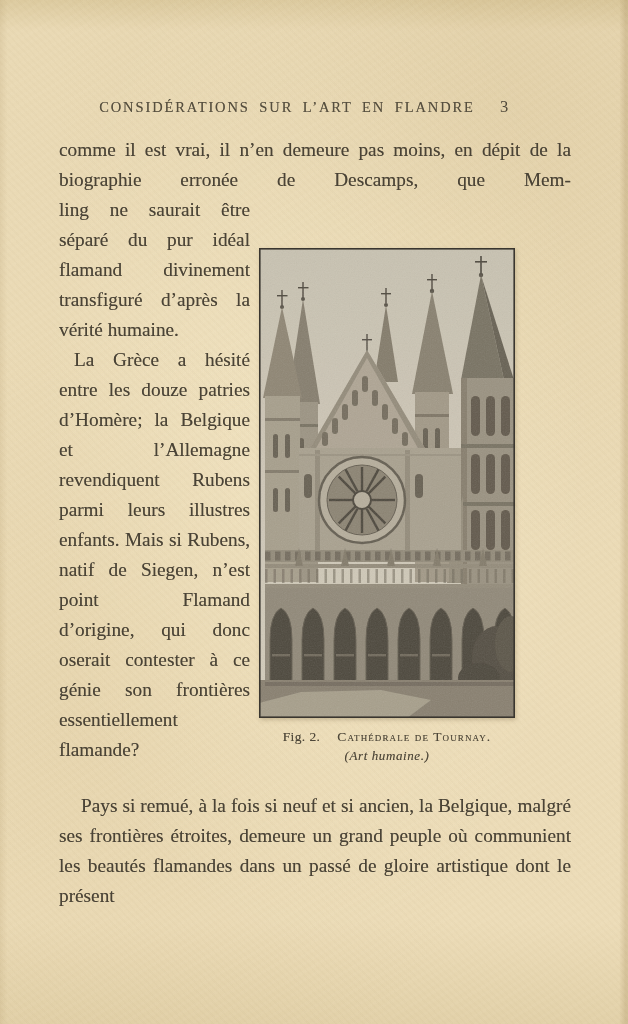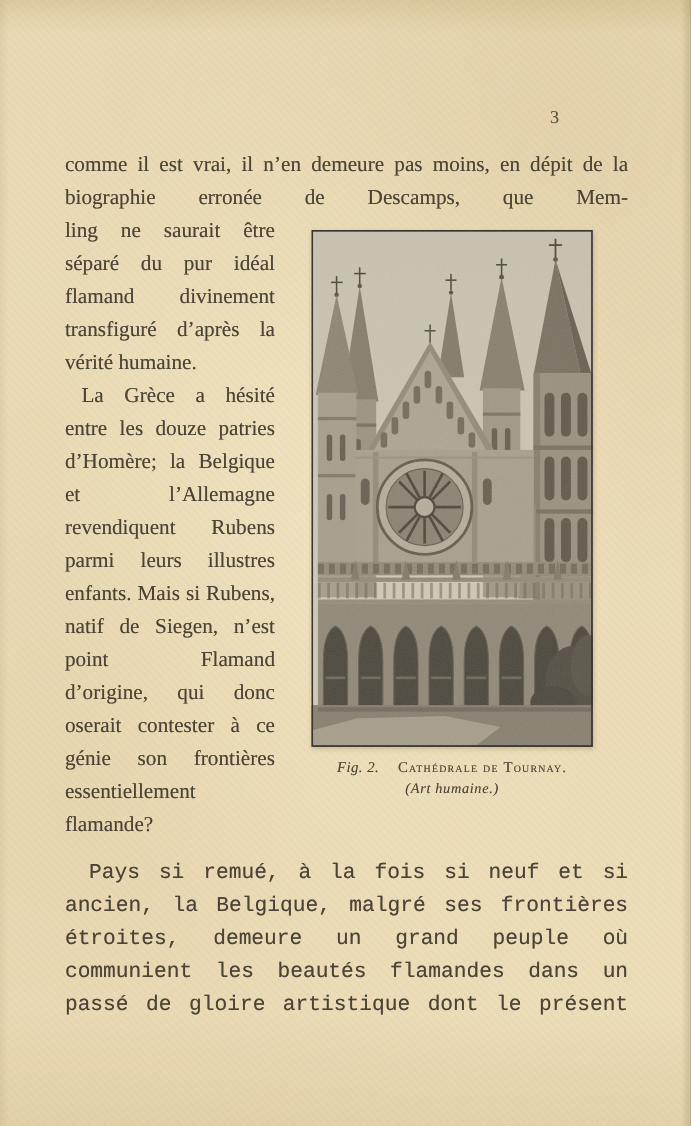--- a/index.html
+++ b/index.html
@@ -34,38 +34,39 @@
   }
   main{
     position:absolute;top:135px;left:59px;width:512px;
     font-size:19.3px;line-height:30px;
     text-align:justify;
     text-shadow:0 0 .5px rgba(74,67,54,.5);
     hyphens:auto;-webkit-hyphens:auto;
   }
   main p{margin:0;}
   .p-first{text-align-last:justify;}
-  .row{display:flex;align-items:flex-start;gap:24px;}
+  .row{display:flex;align-items:flex-end;}
   .col-left{width:191px;}
   .p-indent{text-indent:15px;}
   figure{margin:14px 0 0 9px;width:256px;}
   .photo{display:block;width:256px;height:470px;box-shadow:1px 2px 4px rgba(90,75,45,.25);}
   figcaption{margin-top:9px;text-align:center;line-height:19px;color:#4e4739;}
   .cap-line1{font-size:13.5px;letter-spacing:.4px;}
-  .cap-fig{margin-right:17px;font-style:italic;}
+  .cap-fig{margin-right:17px;}
   .cap-title{font-variant:small-caps;letter-spacing:1.1px;margin-top:16px;}
   .cap-sub{font-style:italic;font-size:13px;letter-spacing:.6px;}
-  .p-last{margin-top:13px;text-indent:22px;text-align-last:justify;font-family:Liberation Mono, monospace;}
+  .p-last{margin-top:26px;text-indent:22px;text-align-last:justify;}
 </style>
 </head>
 <body>
 
 <div class="page">
 
   <header>
+    <span class="running-title">CONSIDÉRATIONS SUR L’ART EN FLANDRE</span>
     <span class="page-number">3</span>
   </header>
 
   <main>
 
     <p class="p-first">comme il est vrai, il n’en demeure pas moins, en dépit de la biographie erronée de Descamps, que Mem-</p>
 
     <div class="row">
       <div class="col-left">
         <p>ling ne saurait être séparé du pur idéal flamand divinement transfiguré d’après la vérité humaine.</p>

